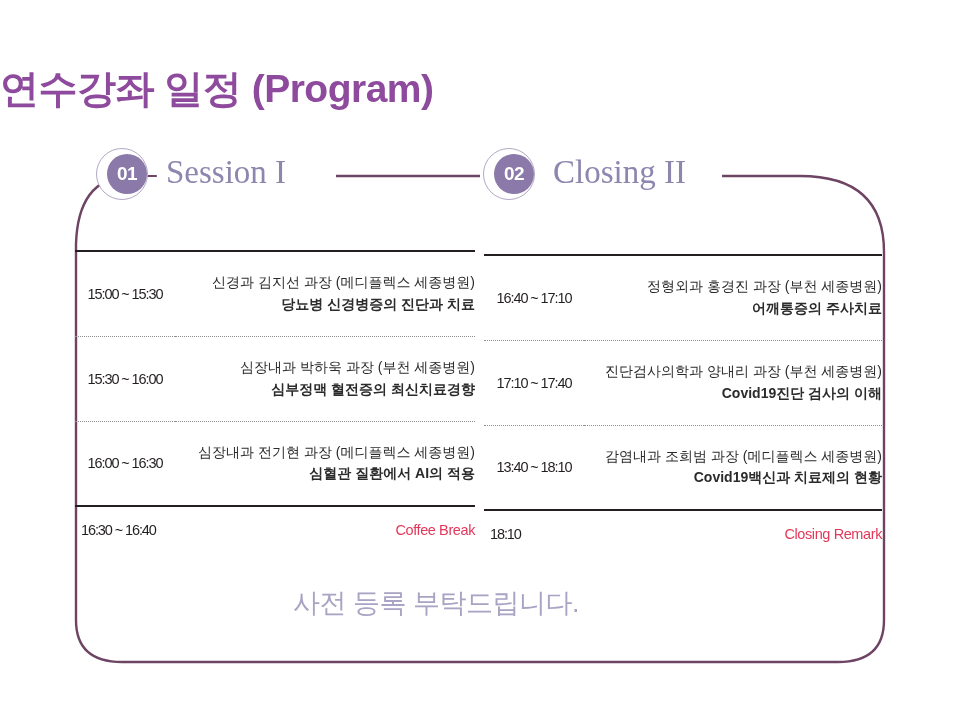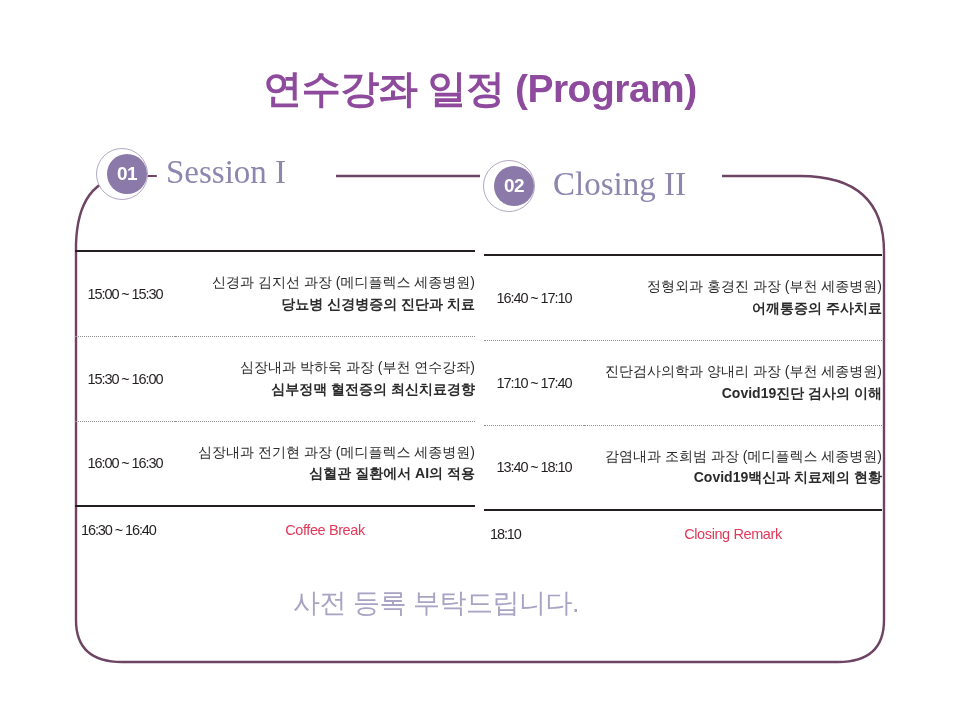--- a/index.html
+++ b/index.html
@@ -15,21 +15,21 @@
     font-family: "Liberation Sans", sans-serif;
     -webkit-font-smoothing: antialiased;
   }
 
   
   #page-title {
     position: absolute;
     left: 0;
     top: 62px;
     width: 960px;
-    text-align: center;
+    text-align: left;
     font-family: "Liberation Sans", sans-serif;
     font-size: 39px;
     font-weight: bold;
     color: #8e4a9c;
     letter-spacing: -0.5px;
     white-space: nowrap;
   }
 
   
   #frame-svg {
@@ -42,21 +42,21 @@
   }
 
   
   .session-header {
     position: absolute;
     height: 56px;
     display: flex;
     align-items: center;
   }
   #session-1 { left: 96px; top: 146px; }
-  #session-2 { left: 483px; top: 146px; margin-top: 12px; }
+  #session-2 { left: 483px; top: 146px; }
 
   .session-badge {
     position: relative;
     width: 52px;
     height: 52px;
     flex: 0 0 52px;
     border-radius: 50%;
     border: 1.4px solid #b3a9c4;
     background: #ffffff;
     box-sizing: border-box;
@@ -152,21 +152,21 @@
     font-family: "Liberation Sans", sans-serif;
     font-size: 14px;
     color: #2b2b2b;
     line-height: 1.55;
   }
   td.cell-content .line-1 { display: block; white-space: nowrap; }
   td.cell-content .line-2 { display: block; white-space: nowrap; font-weight: bold; }
   td.cell-content .line-2.emph { font-weight: bold; }
 
   td.cell-note {
-    text-align: center;
+    text-align: right;
     padding-right: 8px;
     font-family: "Liberation Sans", sans-serif;
     font-size: 14.5px;
     color: #e2385a;
     letter-spacing: -0.4px;
     white-space: nowrap;
   }
 
   
   #footer-note {
@@ -221,21 +221,21 @@
       <tr class="row-session">
         <td class="cell-time">15:00 ~ 15:30</td>
         <td class="cell-content">
           <span class="line-1">신경과 김지선 과장 (메디플렉스 세종병원)</span>
           <span class="line-2">당뇨병 신경병증의 진단과 치료</span>
         </td>
       </tr>
       <tr class="row-session">
         <td class="cell-time">15:30 ~ 16:00</td>
         <td class="cell-content">
-          <span class="line-1">심장내과 박하욱 과장 (부천 연수강좌)</span>
+          <span class="line-1">심장내과 박하욱 과장 (부천 세종병원)</span>
           <span class="line-2">심부정맥 혈전증의 최신치료경향</span>
         </td>
       </tr>
       <tr class="row-session">
         <td class="cell-time">16:00 ~ 16:30</td>
         <td class="cell-content">
           <span class="line-1">심장내과 전기현 과장 (메디플렉스 세종병원)</span>
           <span class="line-2">심혈관 질환에서 AI의 적용</span>
         </td>
       </tr>

